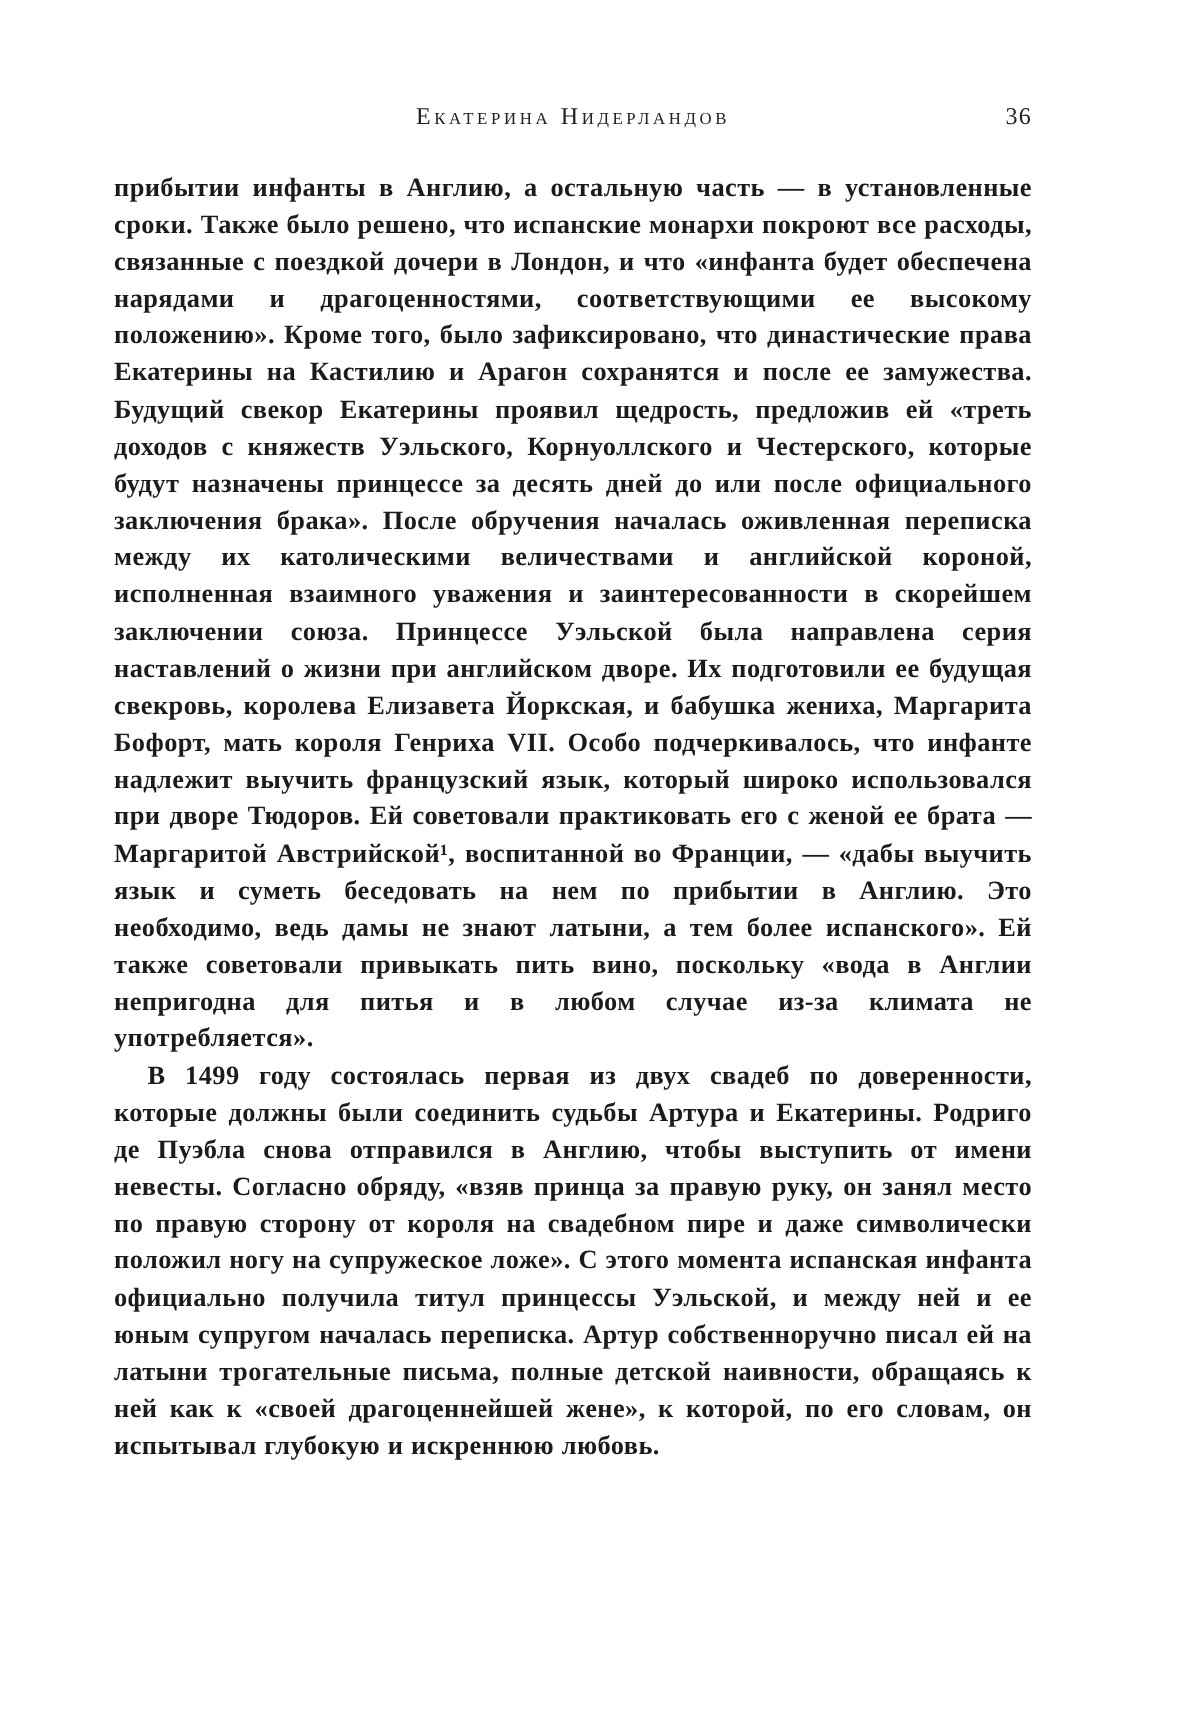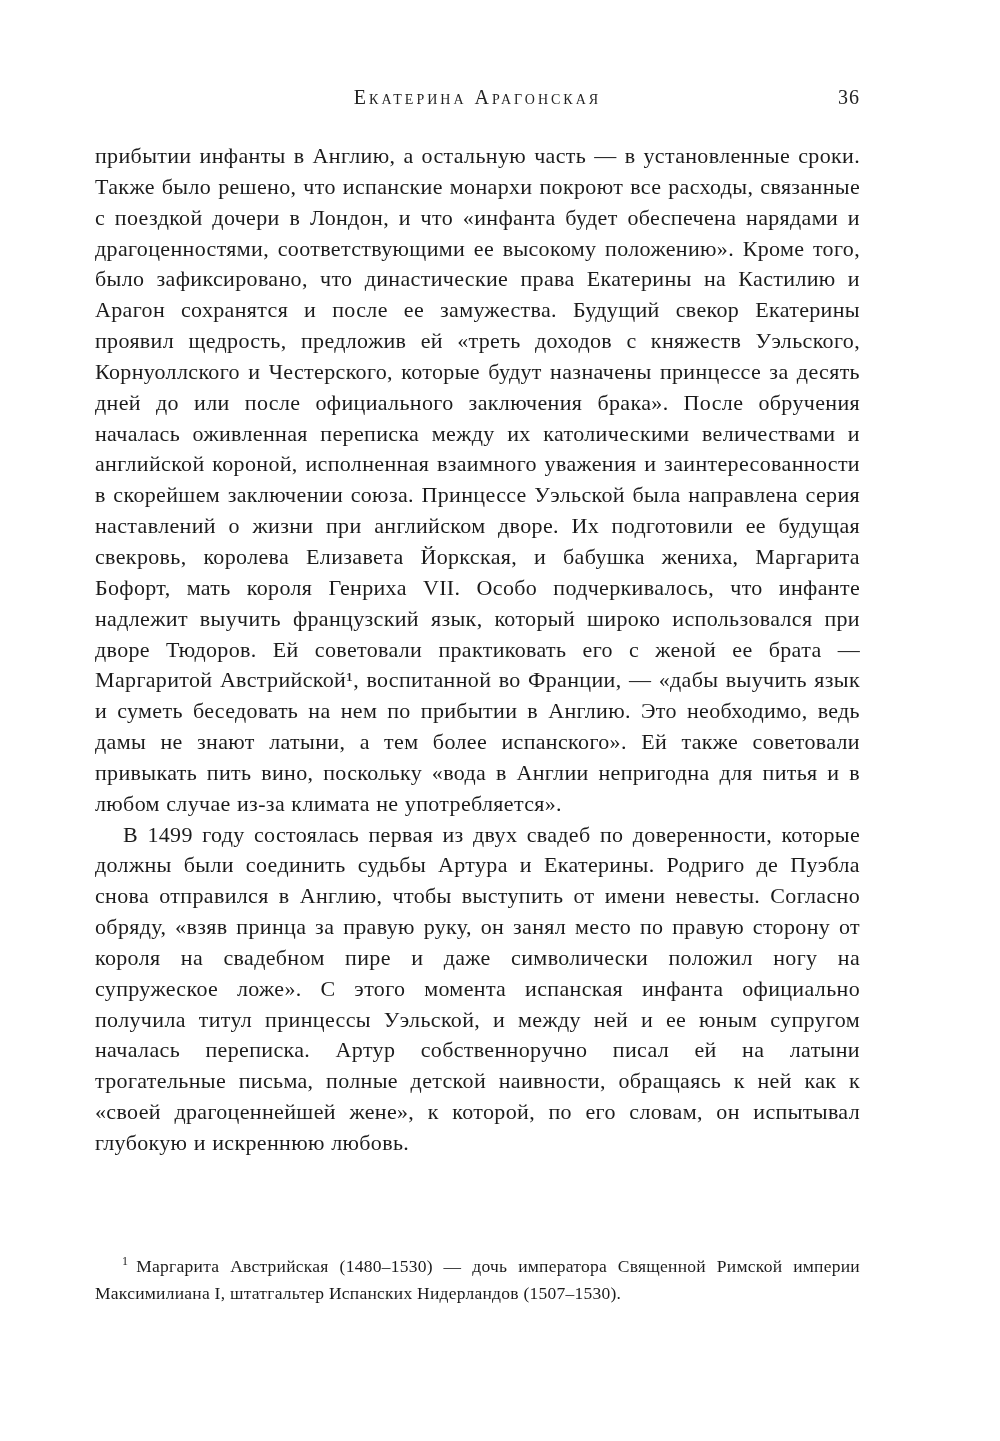--- a/index.html
+++ b/index.html
@@ -50,20 +50,21 @@
     letter-spacing: 0.35px;
     word-spacing: 0.5px;
     text-align: justify;
     hyphens: auto;
     -webkit-hyphens: auto;
     color: #1b1b1b;
   }
   .para {
     margin: 0;
     padding: 0;
+    font-weight: bold;
   }
   .para.indented {
     text-indent: 28px;
   }
   .footnote {
     position: absolute;
     top: 1253px;
     left: 95px;
     width: 765px;
     font-size: 17.5px;
@@ -80,26 +81,23 @@
     margin-right: 8px;
     line-height: 0;
   }
 </style>
 </head>
 <body>
 
 <div class="page">
 
   <header class="running-header">
-    <div class="running-title">Екатерина Арагонская</div>
+    <div class="running-title">Екатерина Нидерландов</div>
     <div class="page-number">36</div>
   </header>
 
   <main class="body-text">
     <p class="para">прибытии инфанты в Англию, а остальную часть — в установленные сроки. Также было решено, что испанские монархи покроют все расходы, связанные с поездкой дочери в Лондон, и что «инфанта будет обеспечена нарядами и драгоценностями, соответствующими ее высокому положению». Кроме того, было зафиксировано, что династические права Екатерины на Кастилию и Арагон сохранятся и после ее замужества. Будущий свекор Екатерины проявил щедрость, предложив ей «треть доходов с княжеств Уэльского, Корнуоллского и Честерского, которые будут назначены принцессе за десять дней до или после официального заключения брака». После обручения началась оживленная переписка между их католическими величествами и английской короной, исполненная взаимного уважения и заинтересованности в скорейшем заключении союза. Принцессе Уэльской была направлена серия наставлений о жизни при английском дворе. Их подготовили ее будущая свекровь, королева Елизавета Йоркская, и бабушка жениха, Маргарита Бофорт, мать короля Генриха VII. Особо подчеркивалось, что инфанте надлежит выучить французский язык, который широко использовался при дворе Тюдоров. Ей советовали практиковать его с женой ее брата — Маргаритой Австрийской¹, воспитанной во Франции, — «дабы выучить язык и суметь беседовать на нем по прибытии в Англию. Это необходимо, ведь дамы не знают латыни, а тем более испанского». Ей также советовали привыкать пить вино, поскольку «вода в Англии непригодна для питья и в любом случае из-за климата не употребляется».</p>
     <p class="para indented">В 1499 году состоялась первая из двух свадеб по доверенности, которые должны были соединить судьбы Артура и Екатерины. Родриго де Пуэбла снова отправился в Англию, чтобы выступить от имени невесты. Согласно обряду, «взяв принца за правую руку, он занял место по правую сторону от короля на свадебном пире и даже символически положил ногу на супружеское ложе». С этого момента испанская инфанта официально получила титул принцессы Уэльской, и между ней и ее юным супругом началась переписка. Артур собственноручно писал ей на латыни трогательные письма, полные детской наивности, обращаясь к ней как к «своей драгоценнейшей жене», к которой, по его словам, он испытывал глубокую и искреннюю любовь.</p>
   </main>
 
-  <footer class="footnote">
-    <sup class="footnote-marker">1</sup><span class="footnote-text">Маргарита Австрийская (1480–1530) — дочь императора Священной Римской империи Максимилиана I, штатгальтер Испанских Нидерландов (1507–1530).</span>
-  </footer>
 
 </div>
 
 </body></html>

